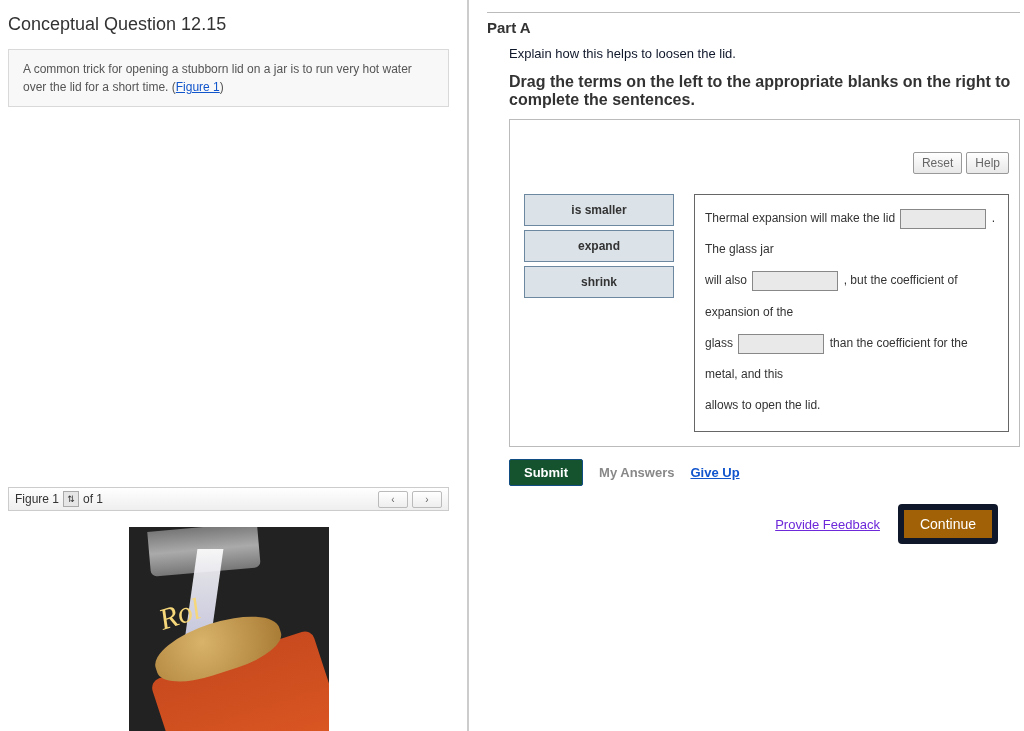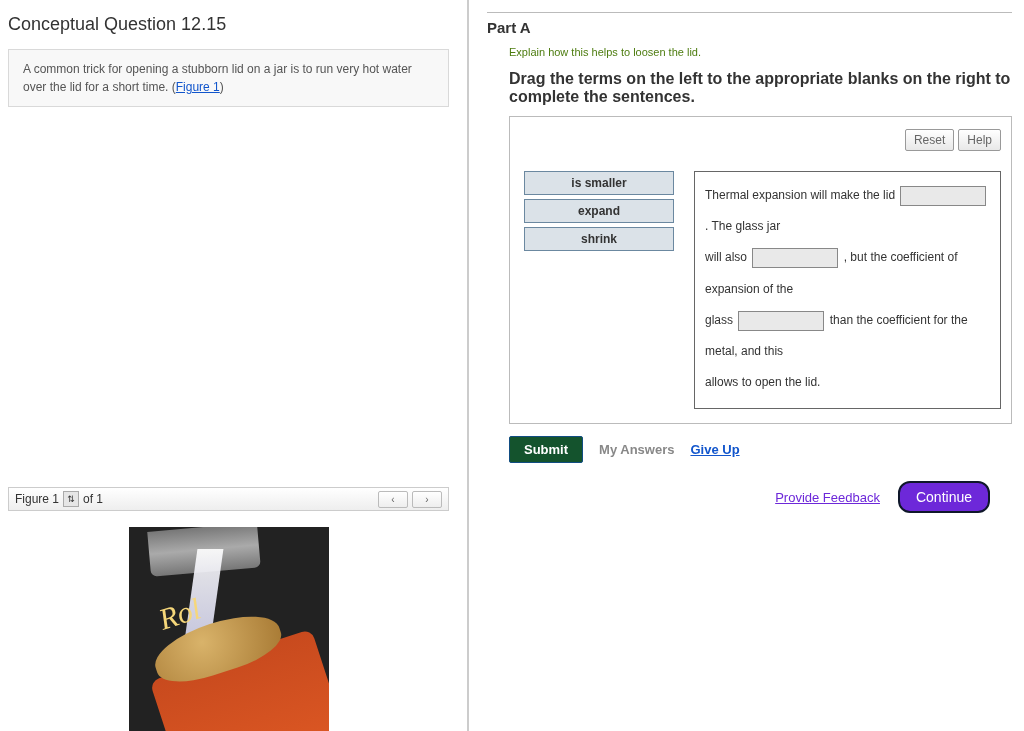--- a/index.html
+++ b/index.html
@@ -13,21 +13,21 @@
     overflow: hidden;
   }
   .container { display: flex; height: 100%; }
   .left-pane {
     width: 469px;
     padding: 8px 18px 0 8px;
     border-right: 2px solid #ccc;
     display: flex;
     flex-direction: column;
   }
-  .right-pane { flex: 1; padding: 0 12px 0 18px; }
+  .right-pane { flex: 1; padding: 0 4px 0 18px; }
   .question-title { font-size: 18px; color: #333; margin: 6px 0 14px 0; }
   .intro-box {
     border: 1px solid #d9d9d9;
     background: #f8f8f8;
     padding: 10px 14px;
     font-size: 12px;
     line-height: 1.5;
     color: #555;
   }
   .intro-box a { color: #15c; text-decoration: underline; }
@@ -57,40 +57,40 @@
   .figure-img-wrap { display:flex; justify-content:center; margin-top:16px; }
   .figure-img { width:200px; height:250px; position:relative; overflow:hidden; background:#222; }
   .faucet { position:absolute; top:0; left:20px; width:110px; height:45px; background:linear-gradient(#777,#aaa,#777); border-radius:0 0 6px 6px; transform:rotate(-5deg);}
   .water { position:absolute; top:22px; left:60px; width:26px; height:120px; background:linear-gradient(#fff,#cce); opacity:.9; transform:skewX(-8deg);}
   .jar { position:absolute; bottom:0; left:30px; width:170px; height:160px; background:transparent; transform:rotate(-18deg);}
   .lid { position:absolute; top:0; left:10px; width:130px; height:50px; background:radial-gradient(circle at 40% 30%, #d9b36a, #a67832); border-radius:50% 50% 40% 40%;}
   .body-jar { position:absolute; top:36px; left:0; width:170px; height:140px; background:linear-gradient(#c84a1e,#e05a24); border-radius:10px 10px 20px 20px;}
   .label-script { position:absolute; top:70px; left:30px; color:#f6d77a; font-style:italic; font-family:'Brush Script MT',cursive; font-size:30px; transform:rotate(-18deg);}
   .part-hr { border:none; border-top:1px solid #bbb; margin-bottom:4px; margin-top:12px;}
   .part-title { font-size:15px; font-weight:bold; margin:6px 0 10px 0;}
-  .instr1 { font-size:11px; margin:0 0 12px 22px; color:#4d7c0f;}
+  .instr1 { font-size:13px; margin:0 0 12px 22px; color:#0f172a;}
   .instr2 { font-size:16px; font-weight:bold; margin:0 0 10px 22px; color:#333;}
   .activity-outer { border:1px solid #bbb; margin-left:22px; padding:12px 10px 14px 12px; }
-  .top-btns { display:flex; justify-content:flex-end; gap:4px; margin-bottom:20px;}
+  .top-btns { display:flex; justify-content:flex-end; gap:4px; margin-bottom:20px;margin-top:20px;}
   .gbtn { border:1px solid #999; background:linear-gradient(#fff,#e8e8e8); padding:3px 8px; font-size:12px; color:#666; border-radius:2px;}
   .work-row { display:flex; gap:18px; align-items:flex-start; }
   .terms-col { display:flex; flex-direction:column; gap:4px; padding:0 2px; }
   .term {
-    width:150px; height:24px; border:1px solid #6b88a0; background:#dbe2e8;
+    width:150px; height:32px; border:1px solid #6b88a0; background:#dbe2e8;
     display:flex; align-items:center; justify-content:center;
     font-size:12px; font-weight:bold; color:#333;
   }
   .sentence-box { border:1px solid #666; padding:8px 10px 10px 10px; flex:1; line-height:2.6; font-size:12px;}
   .blank { display:inline-block; width:86px; height:20px; border:1px solid #888; background:#e9e9e9; vertical-align:middle; margin:0 2px;}
   .submit-row { margin:12px 0 0 22px; display:flex; align-items:center; gap:16px;}
   .submit-btn { background:#14532d; color:#fff; border:1px solid #114d82; padding:5px 14px; font-size:13px; font-weight:bold; border-radius:2px;}
   .link-dis { color:#888; font-size:13px; font-weight:bold;}
   .link-blue { color:#15c; font-size:13px; font-weight:bold; text-decoration:underline;}
   .footer-row { display:flex; justify-content:flex-end; align-items:center; gap:18px; margin:18px 22px 0 0;}
-  .continue-btn { background:#6d28d9; color:#fff; border:2px solid #0f172a; padding:6px 16px; font-size:14px; border-radius:12px;}
+  .continue-btn { background:#a16207; color:#fff; border:6px solid #0f172a; padding:6px 16px; font-size:14px; border-radius:4px;}
   .feedback-link { color:#6d28d9; font-size:13px; text-decoration:underline;}
 </style>
 </head>
 <body>
 
 <div class="container">
   <div class="left-pane">
     <div class="question-title">Conceptual Question 12.15</div>
     <div class="intro-box">
       <span>A common trick for opening a stubborn lid on a jar is to run very hot water over the lid for a short time. (</span><a href="#">Figure 1</a><span>)</span>

